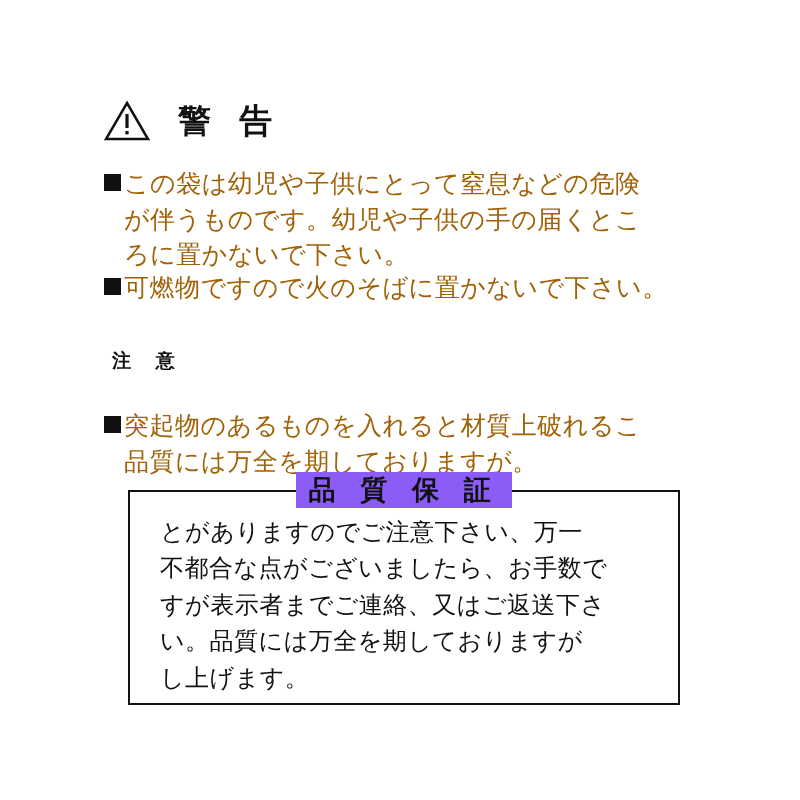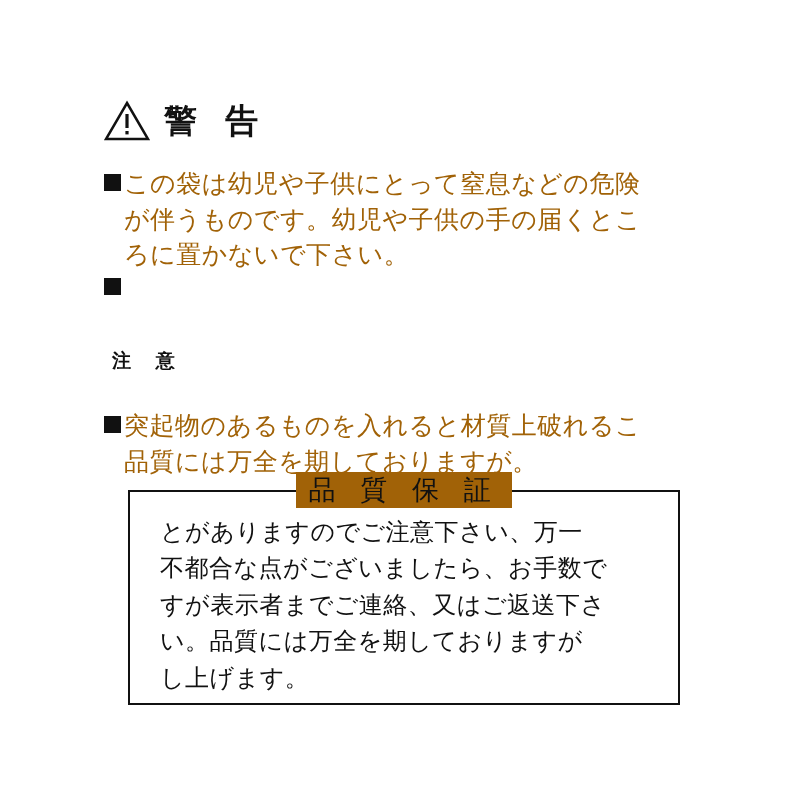--- a/index.html
+++ b/index.html
@@ -21,21 +21,21 @@
     box-sizing: border-box;
   }
 
   
   .warning-header {
     position: absolute;
     left: 104px;
     top: 100px;
     display: flex;
     align-items: center;
-    gap: 14px;
+    gap: 28px;
   }
   .warn-triangle {
     width: 46px;
     height: 42px;
     display: block;
   }
   .warning-title {
     font-size: 33px;
     font-weight: bold;
     letter-spacing: 10px;
@@ -109,24 +109,24 @@
     position: absolute;
     left: 128px;
     top: 472px;
     width: 552px;
     height: 36px;
     display: flex;
     align-items: center;
     justify-content: center;
   }
   .guarantee-title {
-    background: #a16207;
+    background: #8b5cf6;
     padding: 0 12px;
     font-size: 27px;
-    font-weight: normal;
+    font-weight: bold;
     letter-spacing: 9px;
     line-height: 36px;
     color: #111111;
     white-space: nowrap;
   }
   .guarantee-body {
     position: absolute;
     left: 160px;
     top: 514px;
     width: 500px;
@@ -155,21 +155,21 @@
     <span class="warning-title">警 告</span>
   </div>
 
   <div class="bullet-block" id="warn-item-1">
     <span class="bullet-line"><span class="sq"></span><span>この袋は幼児や子供にとって窒息などの危険</span></span>
     <span class="bullet-line indent">が伴うものです。幼児や子供の手の届くとこ</span>
     <span class="bullet-line indent">ろに置かないで下さい。</span>
   </div>
 
   <div class="bullet-block" id="warn-item-2">
-    <span class="bullet-line"><span class="sq"></span></span>
+    <span class="bullet-line"><span class="sq"></span><span>可燃物ですので火のそばに置かないで下さい。</span></span>
   </div>
 
   <div class="caution-title">注  意</div>
 
   <div class="bullet-block" id="caution-item-1">
     <span class="bullet-line"><span class="sq"></span><span>突起物のあるものを入れると材質上破れるこ</span></span>
     <span class="bullet-line indent">品質には万全を期しておりますが。</span>
   </div>
 
   <div class="guarantee-box"></div>

